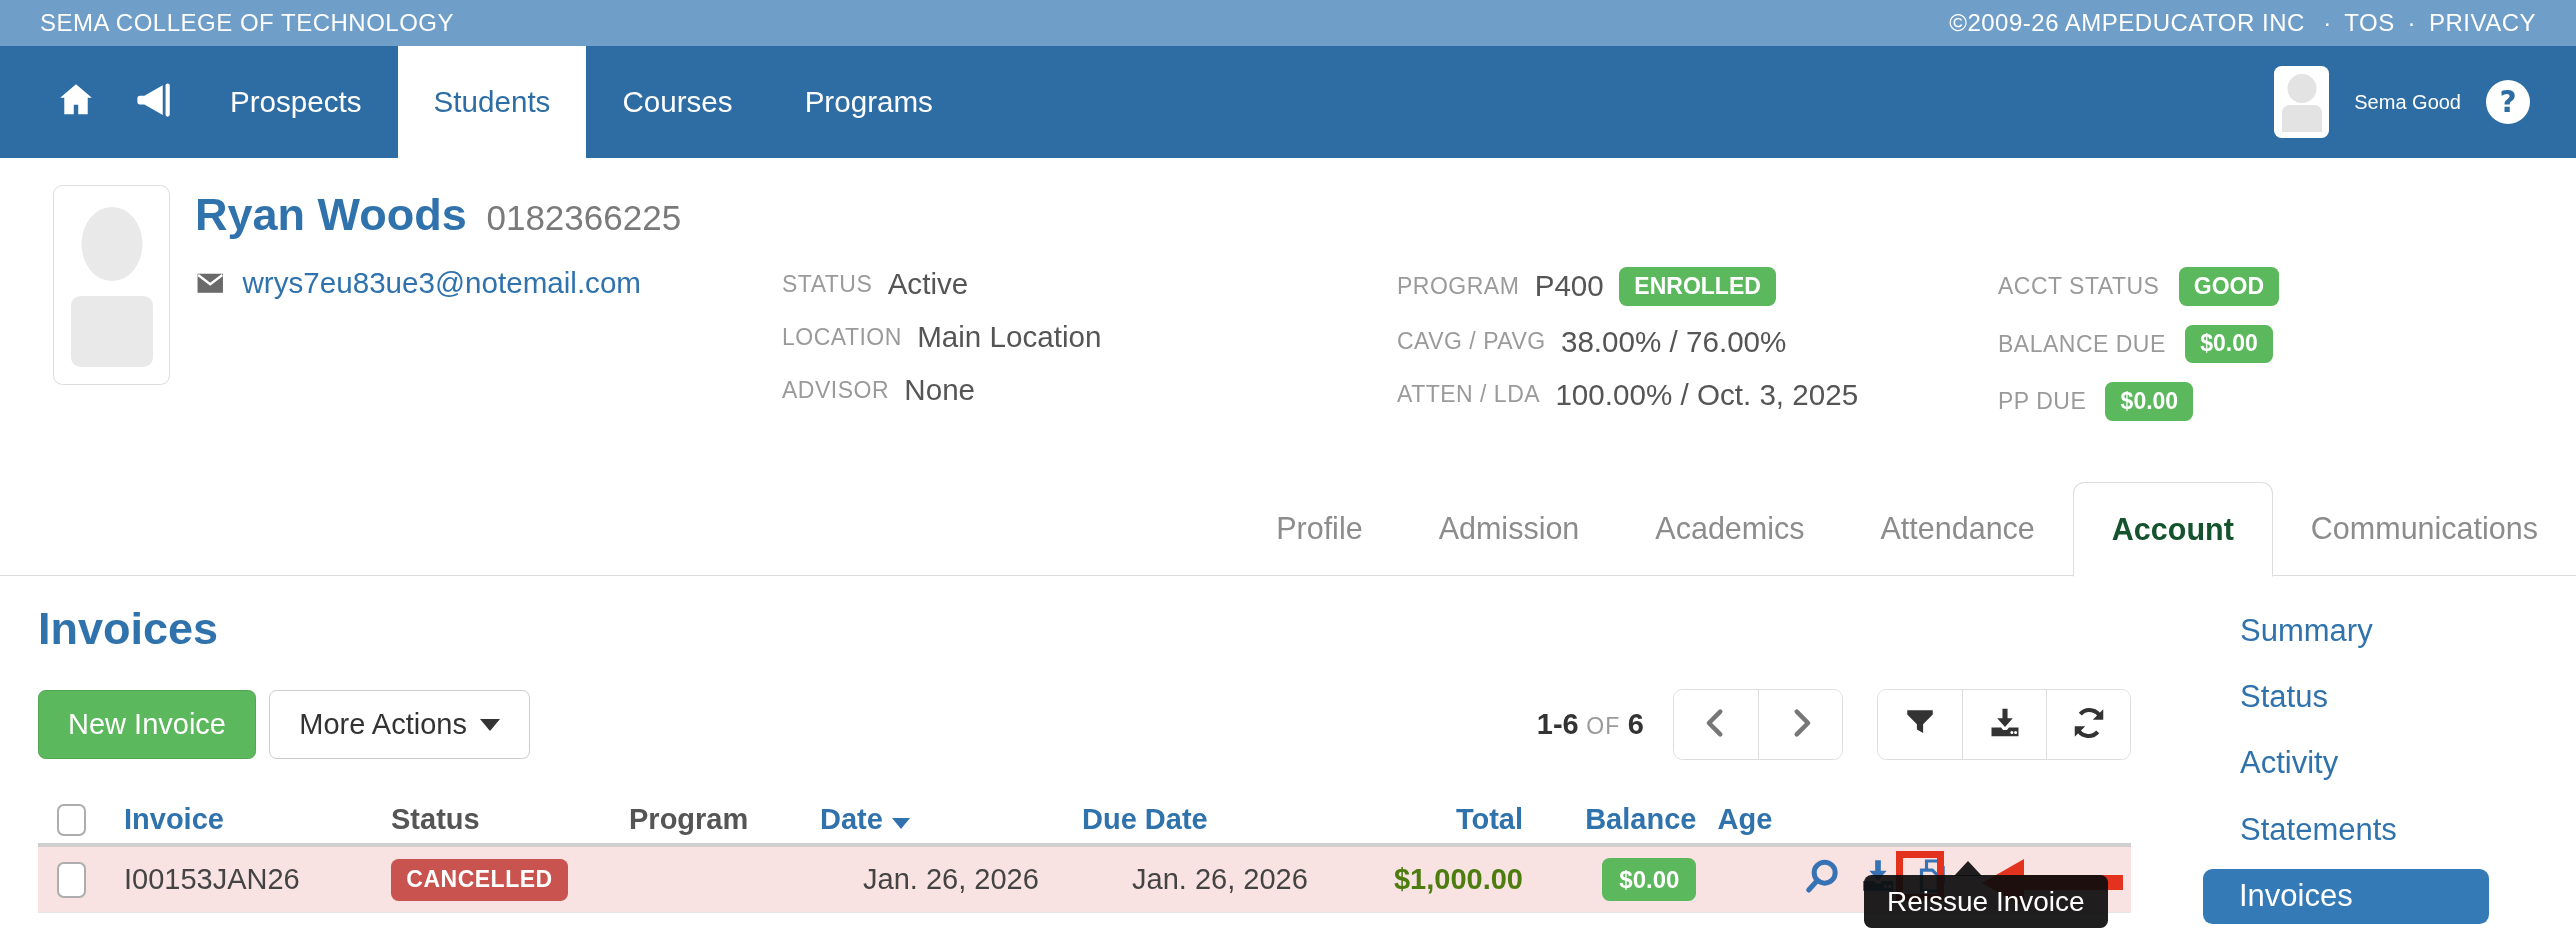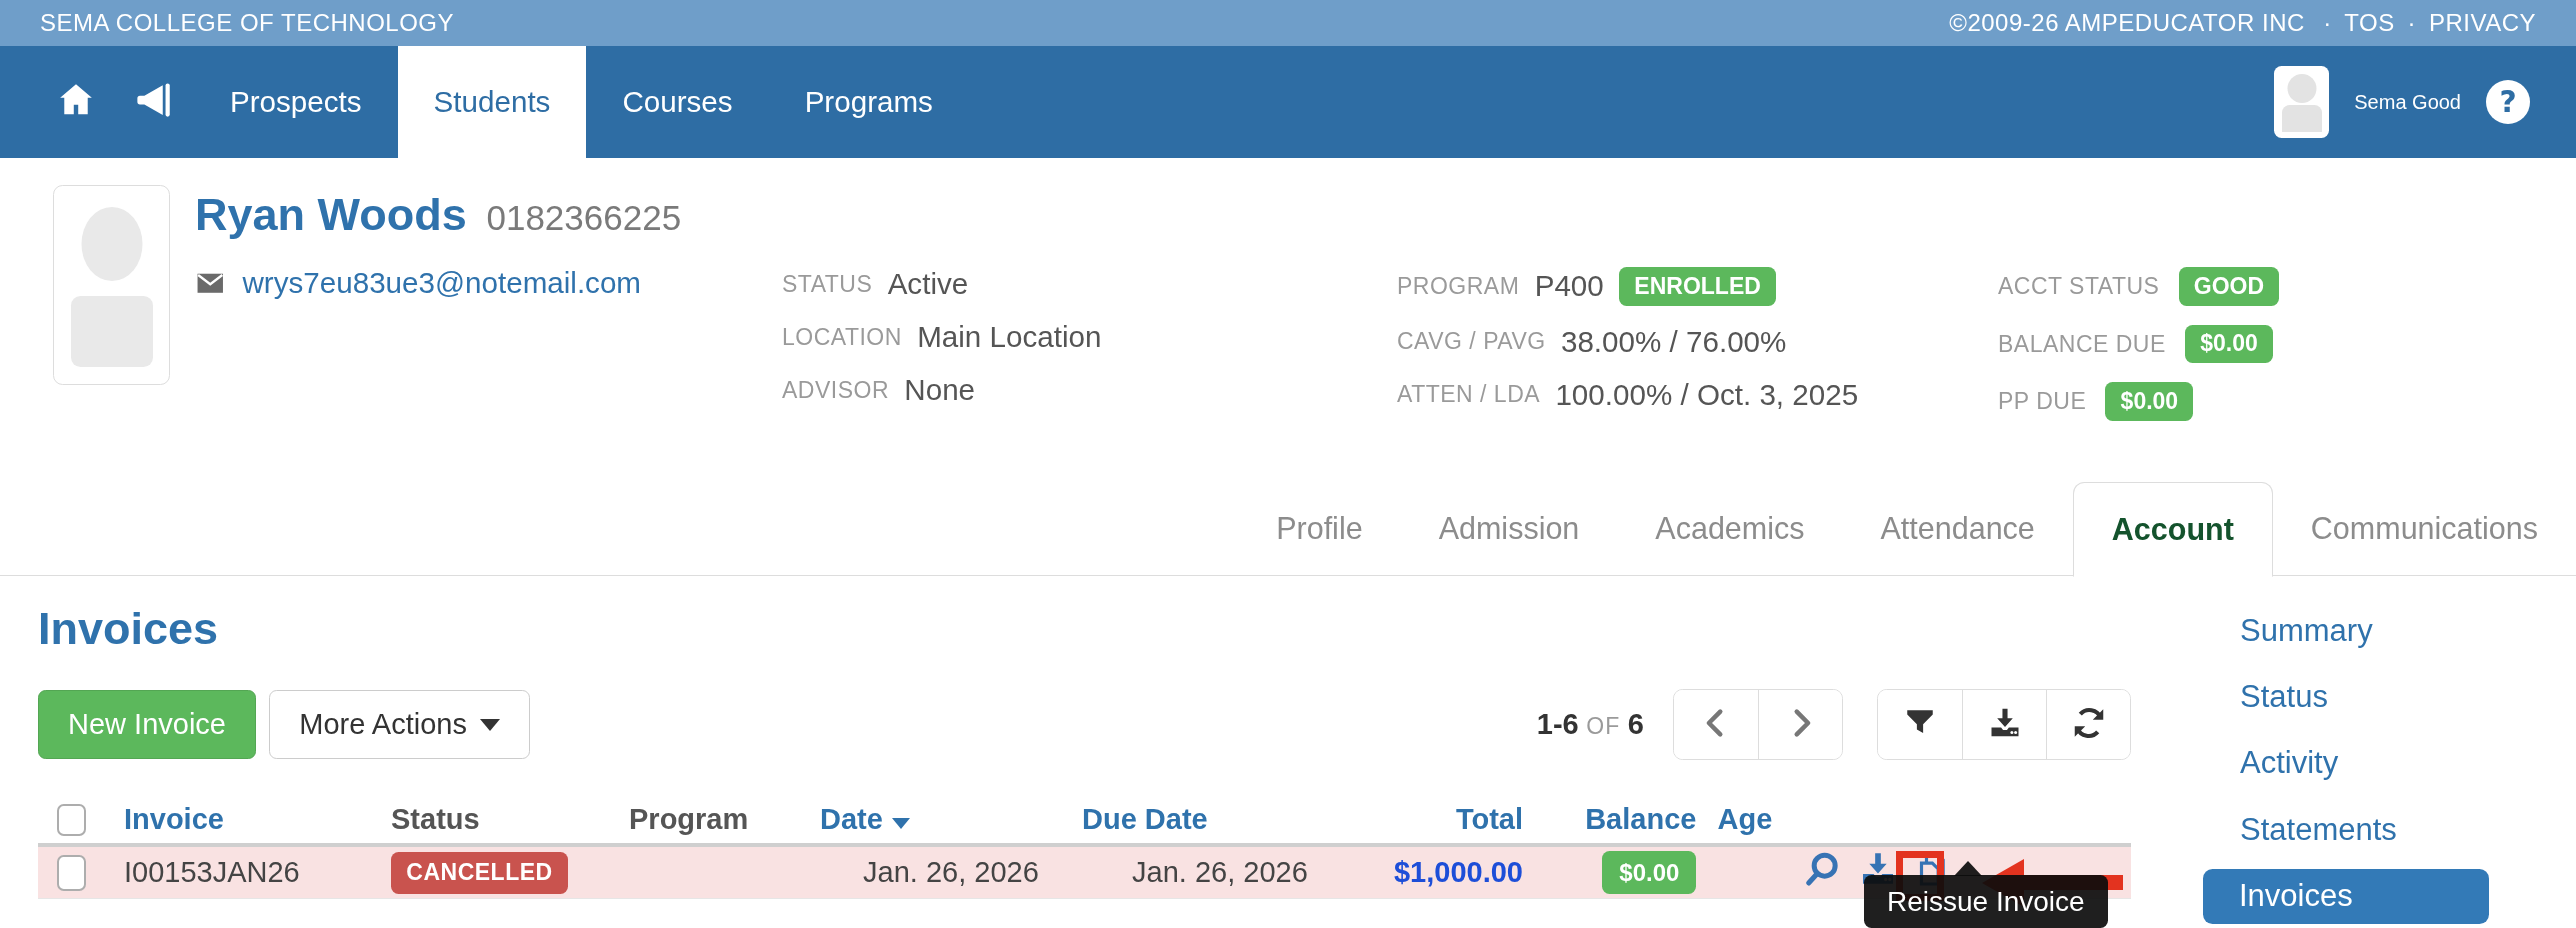--- a/index.html
+++ b/index.html
@@ -99,27 +99,27 @@
   .tr { display:grid;
     grid-template-columns:86px 267px 238px 191px 262px 276px 165px 181px 76px 1fr;
     align-items:center; }
   .thead { height:51px; font-weight:bold; border-bottom:4.8px solid #cfcfcf; }
   .th { white-space:nowrap; }
   .th.blue { color:#2f72ac; cursor:pointer; }
   .th.dark { color:#555; }
   .th.r, .td.r { text-align:right; justify-self:stretch; }
   .sort-caret { display:inline-block; width:0; height:0; border-left:9.5px solid transparent;
     border-right:9.5px solid transparent; border-top:11.4px solid #2f72ac; margin-left:9.5px; }
-  .row { height:51px; }
+  .row { height:65px; }
   .row.pink { background:#f9e2e2; }
   .row.plain { border-top:1.9px solid #e6e6e6; height:72px; }
   .cb { width:29px; height:36px; border:2.9px solid #adadad; border-radius:6.7px;
     background:#fff; margin-left:19px; cursor:pointer; }
   .td.center { text-align:center; }
-  .td.bold { font-weight:bold; color:#1d4ed8; }
+  .td.bold { font-weight:bold; color:#4d7c0f; }
   .status-badge { font-size:23px; font-weight:bold; color:#fff; padding:7.6px 15.3px;
     border-radius:7.6px; display:inline-block; letter-spacing:0.5px; }
   .status-cancelled { background:#c9534e; }
   .balance-badge { background:#5cb85c; color:#fff; font-weight:bold; font-size:24px;
     padding:7.6px 17px; border-radius:7.6px; display:inline-block; }
   .td.balance { display:flex; justify-content:flex-end; padding-right:7.6px; }
   .actions { position:relative; display:flex; align-items:center; gap:15.3px;
     padding-left:23px; height:100%; color:#3773b4; }
   .actions.draft-actions { color:#3b3b3b; padding-left:0; gap:13.3px; }
 

